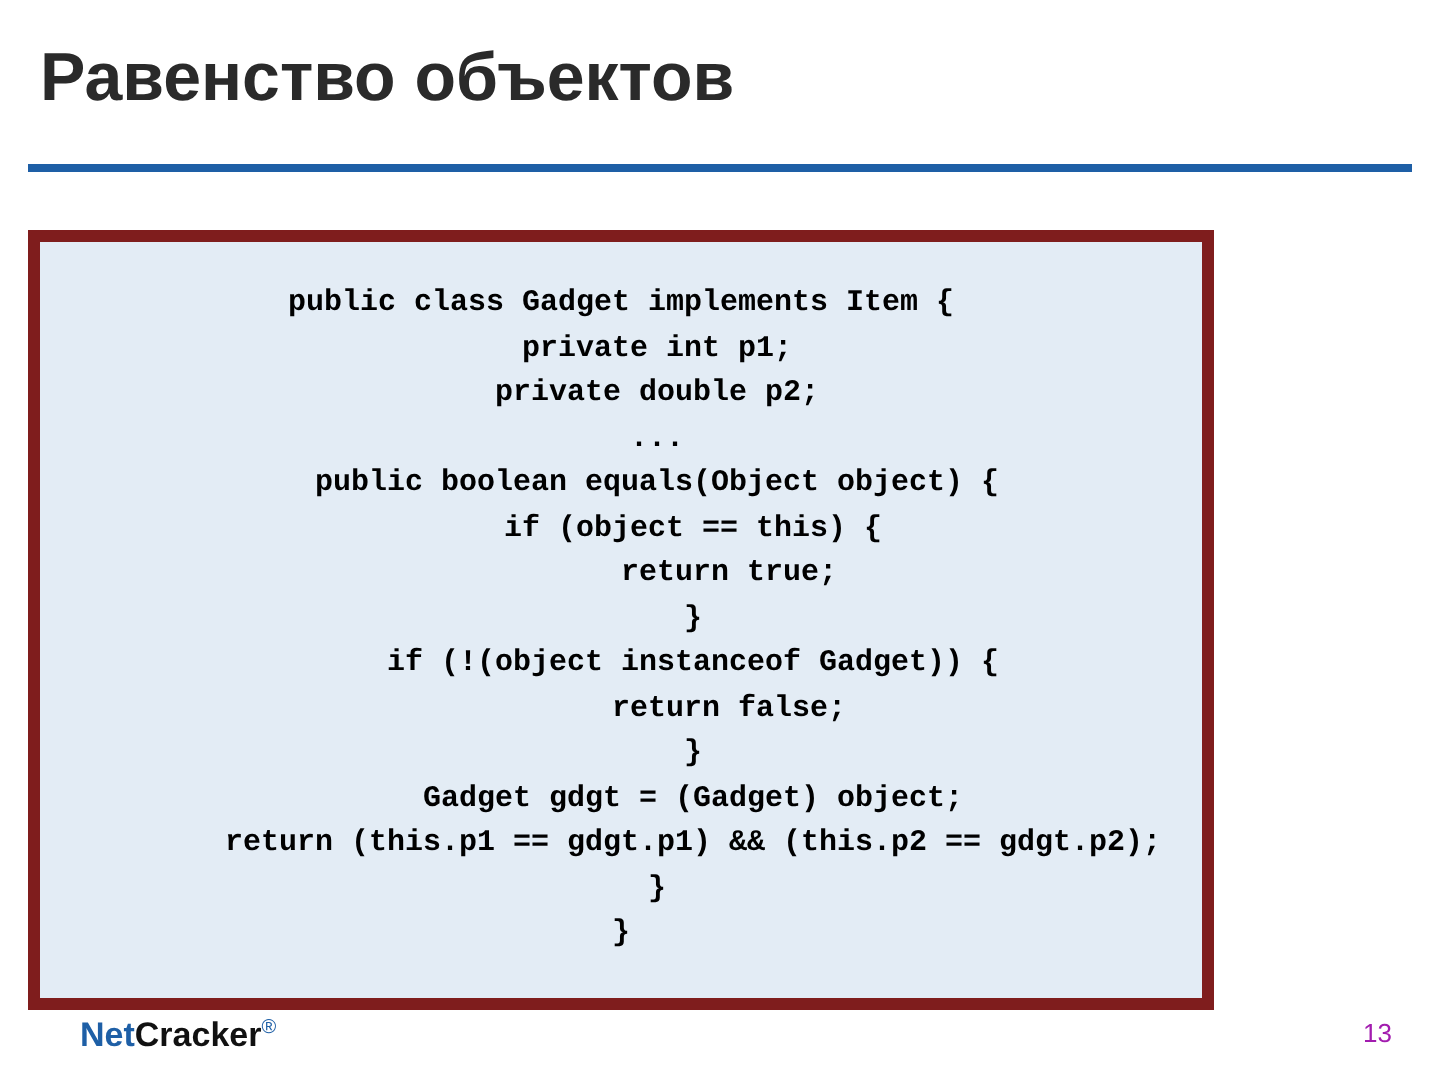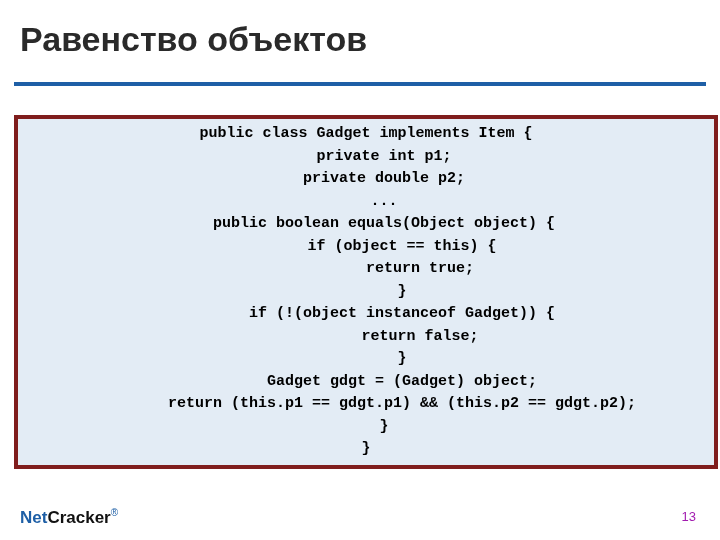--- a/index.html
+++ b/index.html
@@ -1,30 +1,30 @@
 <!DOCTYPE html>
 <html><head>
 <meta charset="utf-8">
 <style>
   * { margin: 0; padding: 0; box-sizing: border-box; text-align: center; }
   html, body { width: 720px; height: 540px; background: #fff; font-family: Arial, sans-serif; overflow: hidden; }
   .slide { width: 720px; height: 540px; position: relative; background: #fff; }
   .title { position: absolute; left: 20px; top: 20px; font-size: 34px; font-weight: bold; color: #2a2a2a; }
   .hr { position: absolute; left: 14px; top: 82px; width: 692px; height: 4px; background: #1e5fa6; }
   .codebox {
-    position: absolute; left: 14px; top: 115px; width: 704px;
-    border: 4px solid #7f1d1d; background: #e3ecf5;
-    padding: 4px 10px;
+    position: absolute; left: 14px; top: 115px; width: 593px;
+    border: 6px solid #7f1d1d; background: #e3ecf5;
+    padding: 20px 10px;
     font-family: "Courier New", monospace;
     font-size: 15px; line-height: 1.5; font-weight: bold;
     white-space: pre; color: #000;
   }
   .footer { position: absolute; left: 0; right: 0; bottom: 12px; height: 22px; }
   .logo { position: absolute; left: 20px; bottom: 0; font-size: 17px; }
-  .logo .net { color: #1e5fa6; font-weight: bold; }
+  .logo .net { color: #1e5fa6; font-weight: bold; margin-left: 20px; }
   .logo .cr  { color: #111; font-weight: bold; }
   .logo sup  { color: #1e5fa6; font-size: 10px; }
   .pagenum  { position: absolute; right: 24px; bottom: 4px; font-size: 13px; color: #a21caf; }
 </style>
 </head>
 <body>
 
 <div class="slide">
   <div class="title">Равенство объектов</div>
   <div class="hr"></div>

